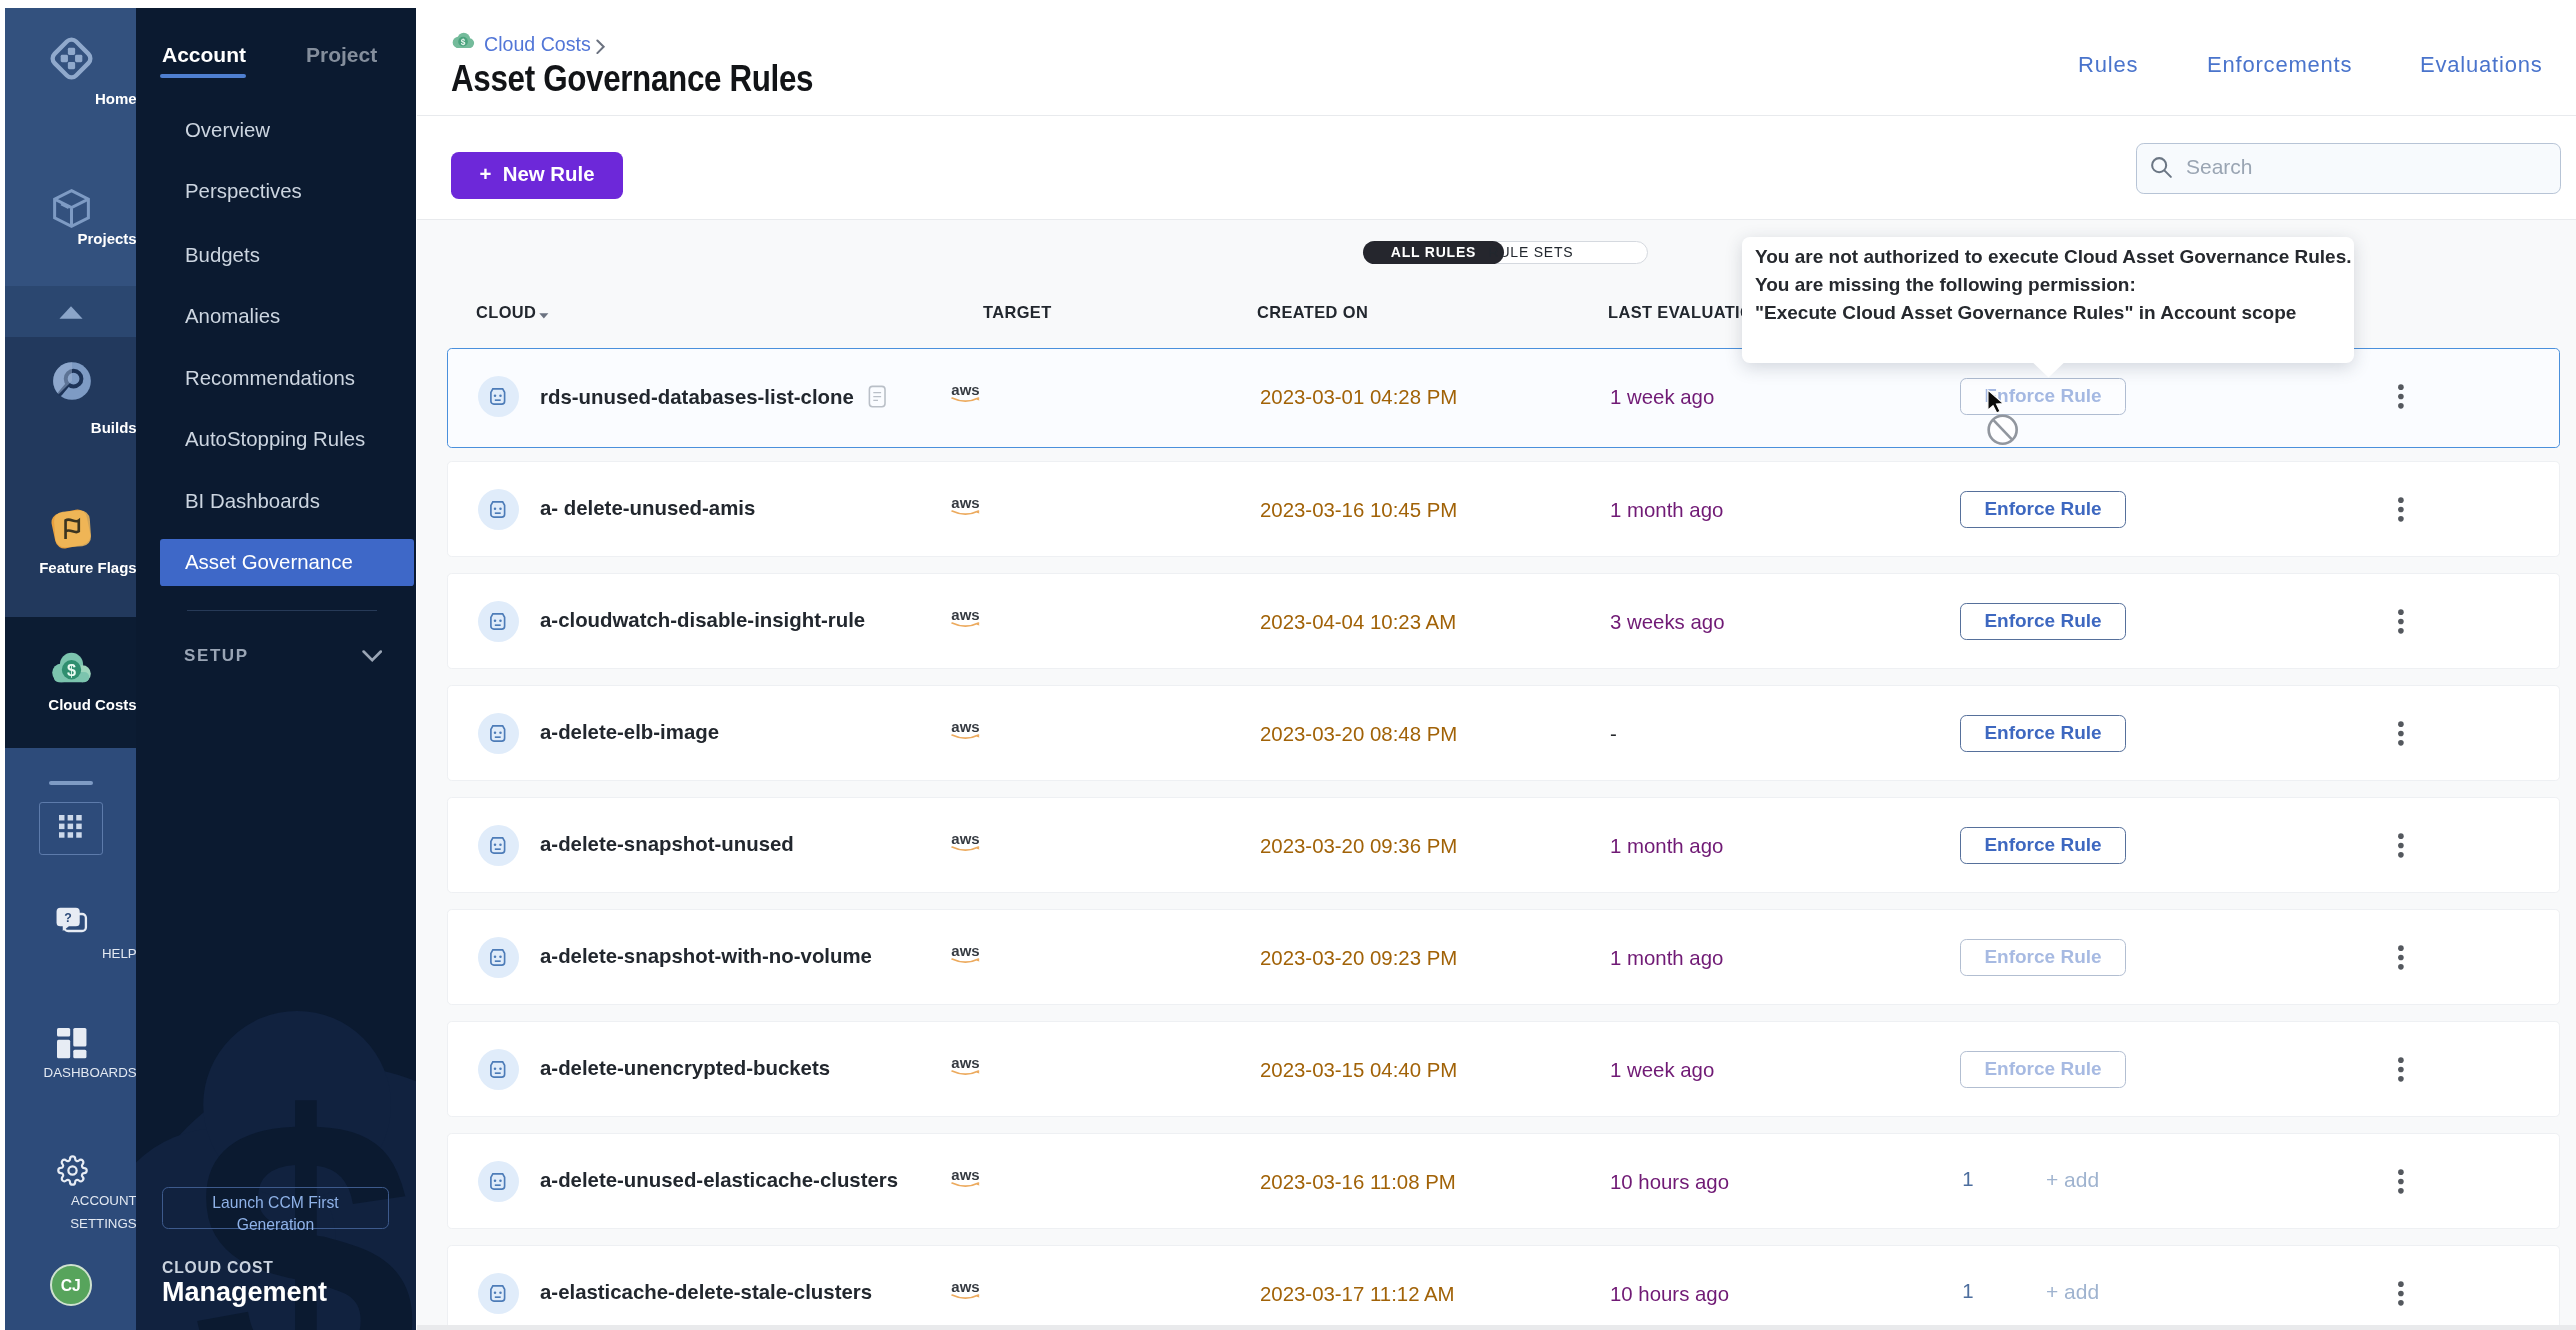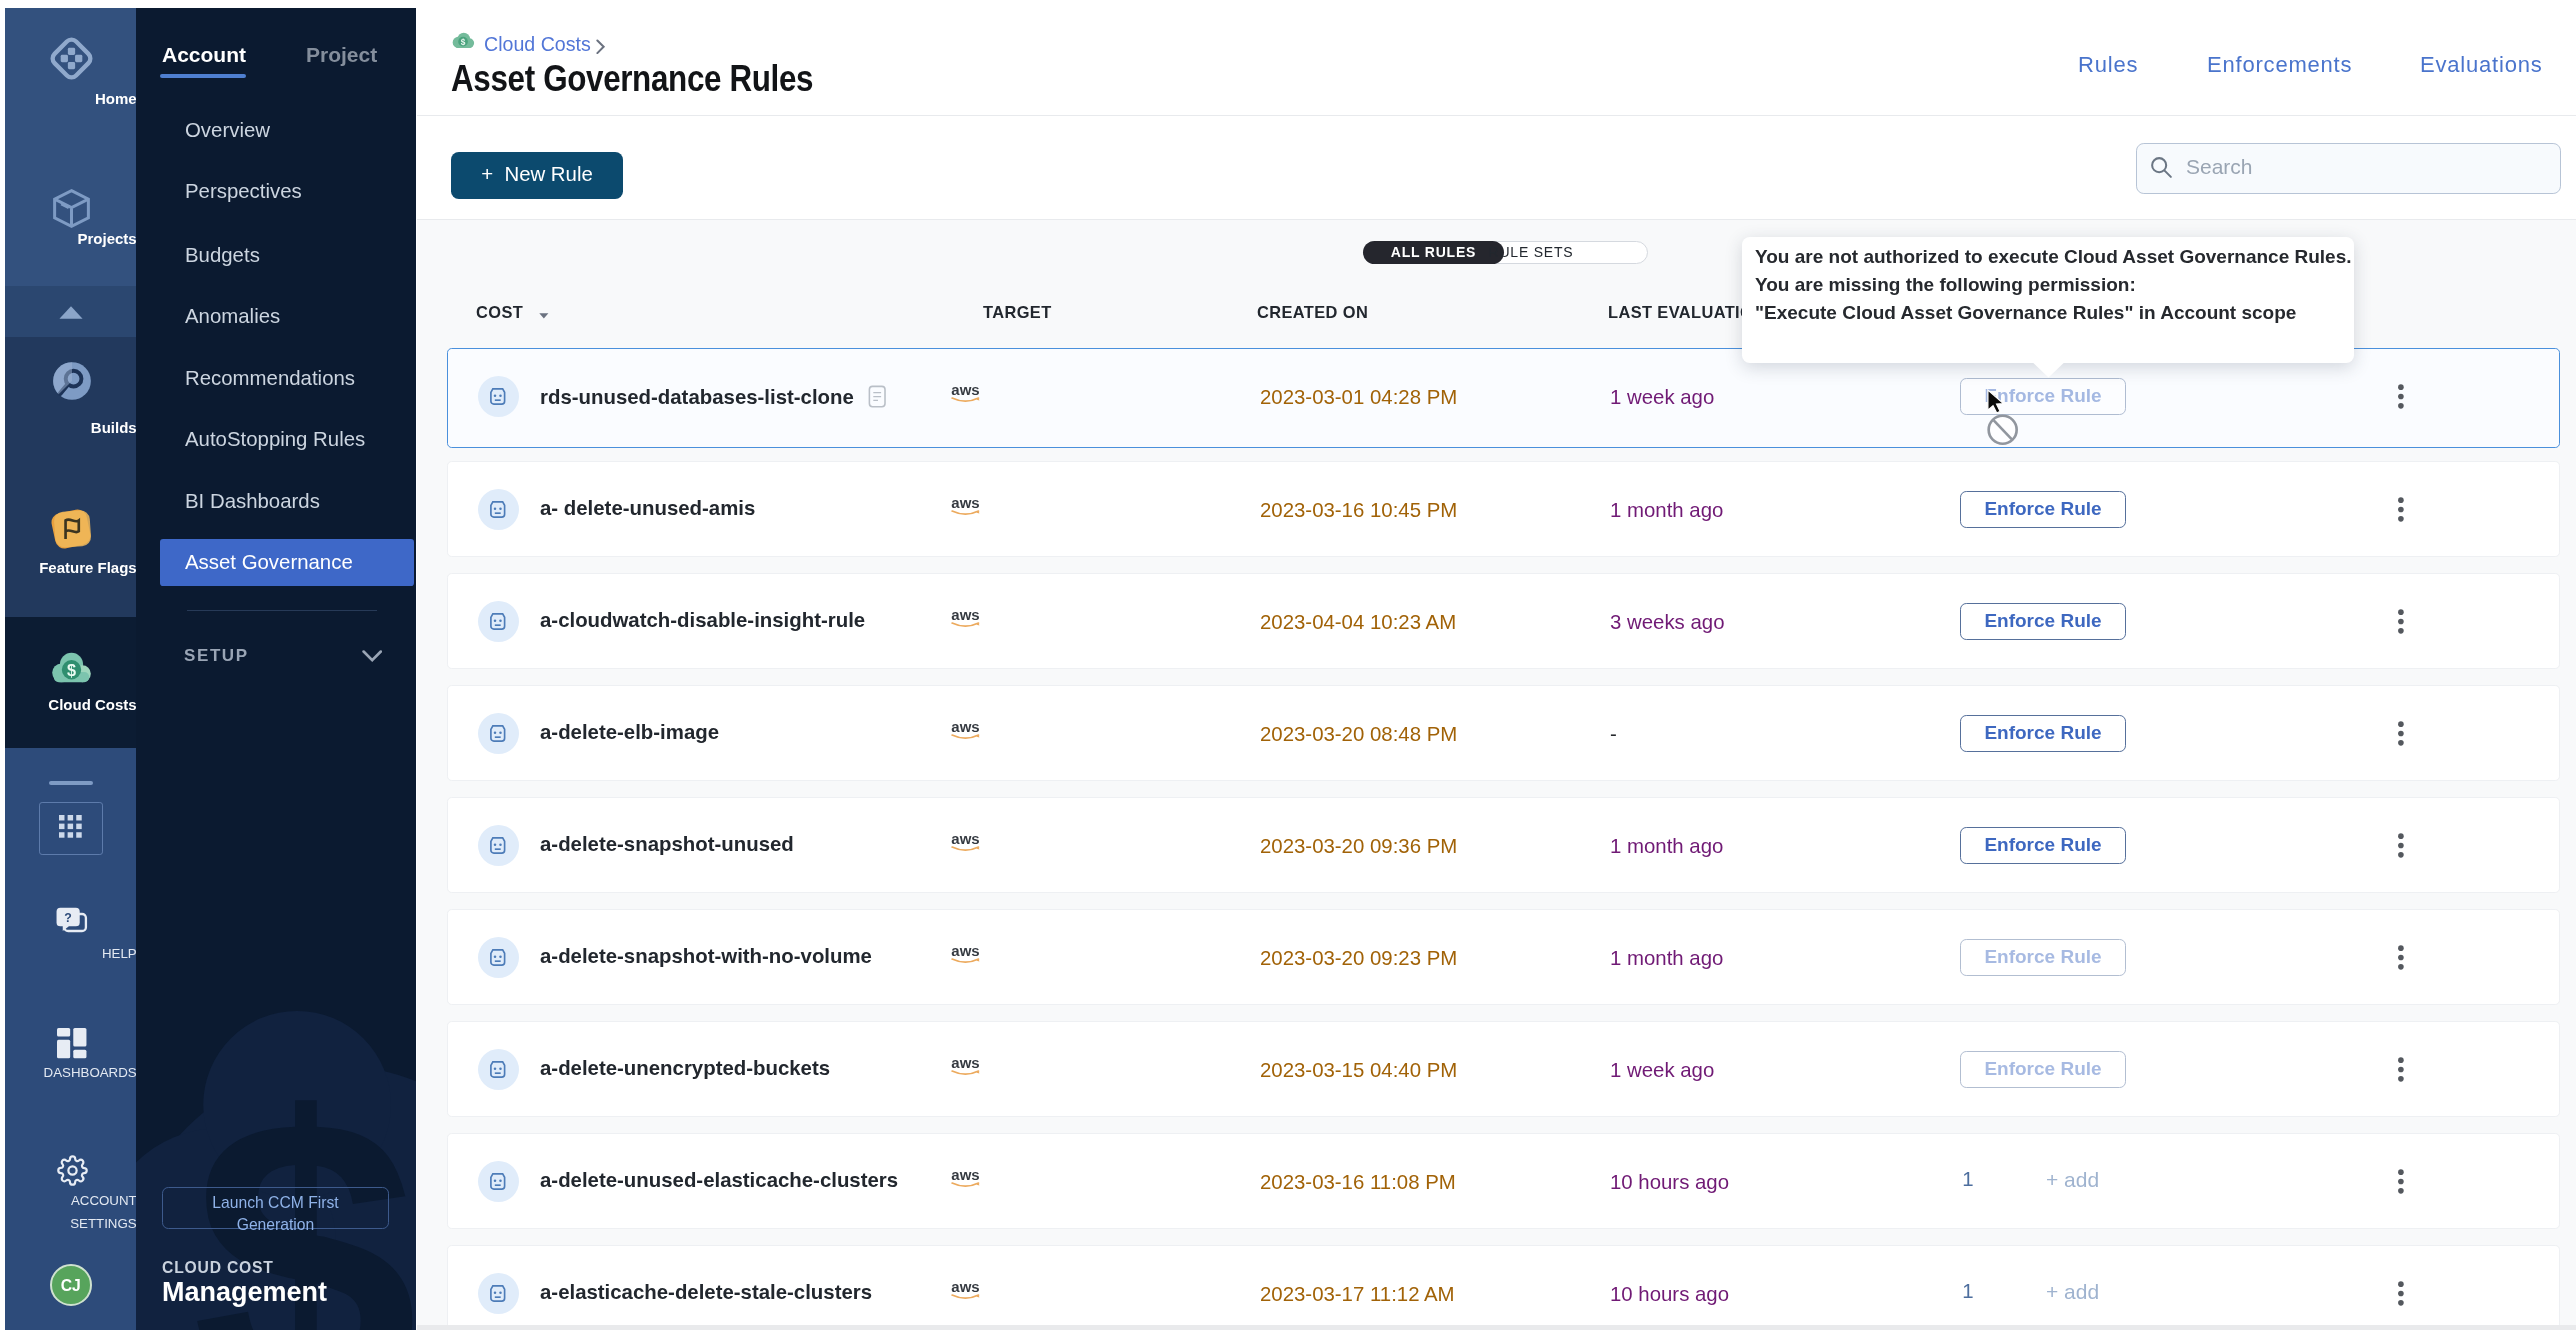--- a/index.html
+++ b/index.html
@@ -188,34 +188,34 @@
   <svg class="abs" style="left:178px; top:31px;" width="11" height="15.7" viewBox="0 0 14 20" fill="none" stroke="#6b7280" stroke-width="2.6" stroke-linecap="round">
     <path d="M3 2l8 8-8 8"></path>
   </svg>
   <div class="abs" style="left:34px; top:50px; font-size:36px; font-weight:700; color:#121417; letter-spacing:-0.4px; transform:scaleX(0.872); transform-origin:left center;">Asset Governance Rules</div>
   <div class="abs" style="left:0; top:107px; width:2159px; height:0.8px; background:#e8eaed;"></div>
 
   <div class="hdrlink" style="left:1661px;">Rules</div>
   <div class="hdrlink" style="left:1790px;">Enforcements</div>
   <div class="hdrlink" style="left:2003px;">Evaluations</div>
 
-  <div class="abs" style="left:34px; top:144px; width:172px; height:47px; background:#0c4a6e; border-radius:7.8px; color:#fff; font-size:20.4px; font-weight:400; text-align:center; line-height:45px;">+&nbsp; New Rule</div>
+  <div class="abs" style="left:34px; top:144px; width:172px; height:47px; background:#6d28d9; border-radius:7.8px; color:#fff; font-size:20.4px; font-weight:700; text-align:center; line-height:45px;">+&nbsp; New Rule</div>
   <div class="abs" style="left:1719px; top:135px; width:425px; height:51px; background:#f7fafd; border:1.6px solid #b7c4d6; border-radius:7.8px;"></div>
   <svg class="abs" style="left:1732px; top:147px;" width="25" height="25" viewBox="0 0 32 32" fill="none" stroke="#6b7684" stroke-width="2.6">
     <circle cx="13" cy="13" r="9"></circle>
     <path d="M20 20l8 8" stroke-linecap="round"></path>
   </svg>
   <div class="abs" style="left:1769px; top:147px; font-size:21px; color:#9aa5b3;">Search</div>
   <div class="abs" style="left:0; top:211px; width:2159px; height:0.8px; background:#e8eaed;"></div>
 
   <div class="abs" style="left:946px; top:233px; width:285px; height:23.5px; background:#fff; border:1.6px solid #d5d9df; border-radius:12.5px;"></div>
   <div class="abs" style="left:946px; top:233px; width:141px; height:23.5px; background:#25262d; border-radius:12.5px; color:#fff; font-size:14px; font-weight:700; letter-spacing:0.8px; text-align:center; line-height:23.5px;">ALL RULES</div>
   <div class="abs" style="left:1042px; top:233px; width:144px; height:23.5px; font-size:14px; font-weight:400; letter-spacing:0.8px; color:#22272e; text-align:center; line-height:23.5px;">RULE SETS</div>
 
-  <div class="col-hdr" style="left:59px; top:295px;">COST</div>
+  <div class="col-hdr" style="left:59px; top:295px;">CLOUD</div>
   <svg class="abs" style="left:121px; top:304px;" width="11.7" height="7.8" viewBox="0 0 18 12">
       <path d="M2 2h14L9 10z" fill="#6b7280"></path>
     </svg>
   <div class="col-hdr" style="left:566px; top:295px;">TARGET</div>
   <div class="col-hdr" style="left:840px; top:295px;">CREATED ON</div>
   <div class="col-hdr" style="left:1191px; top:295px;">LAST EVALUATION</div>
 
   <div id="rows">
       <div class="row" style="border:1.6px solid #4a90dc; background:#fafcff; height:100px; top:340px;">
         <div class="circ"></div>

